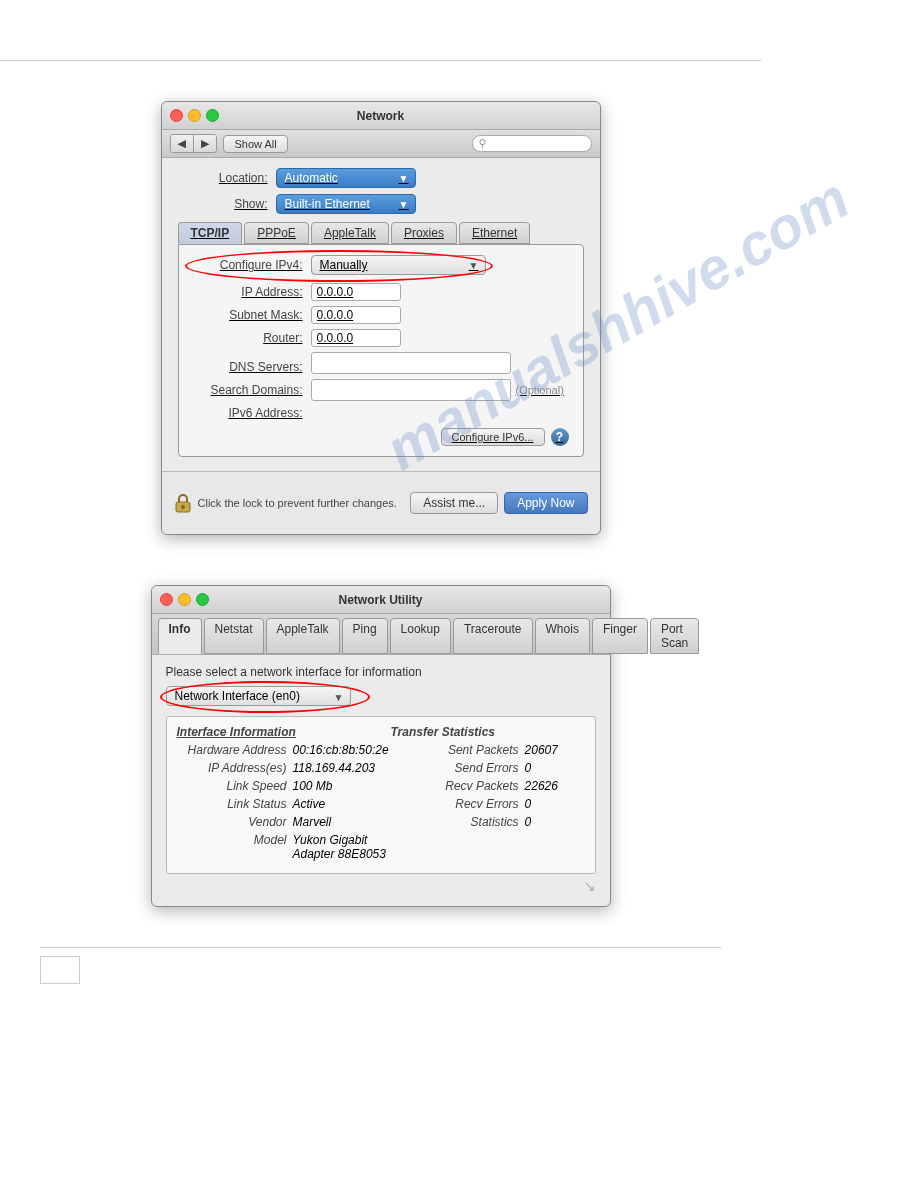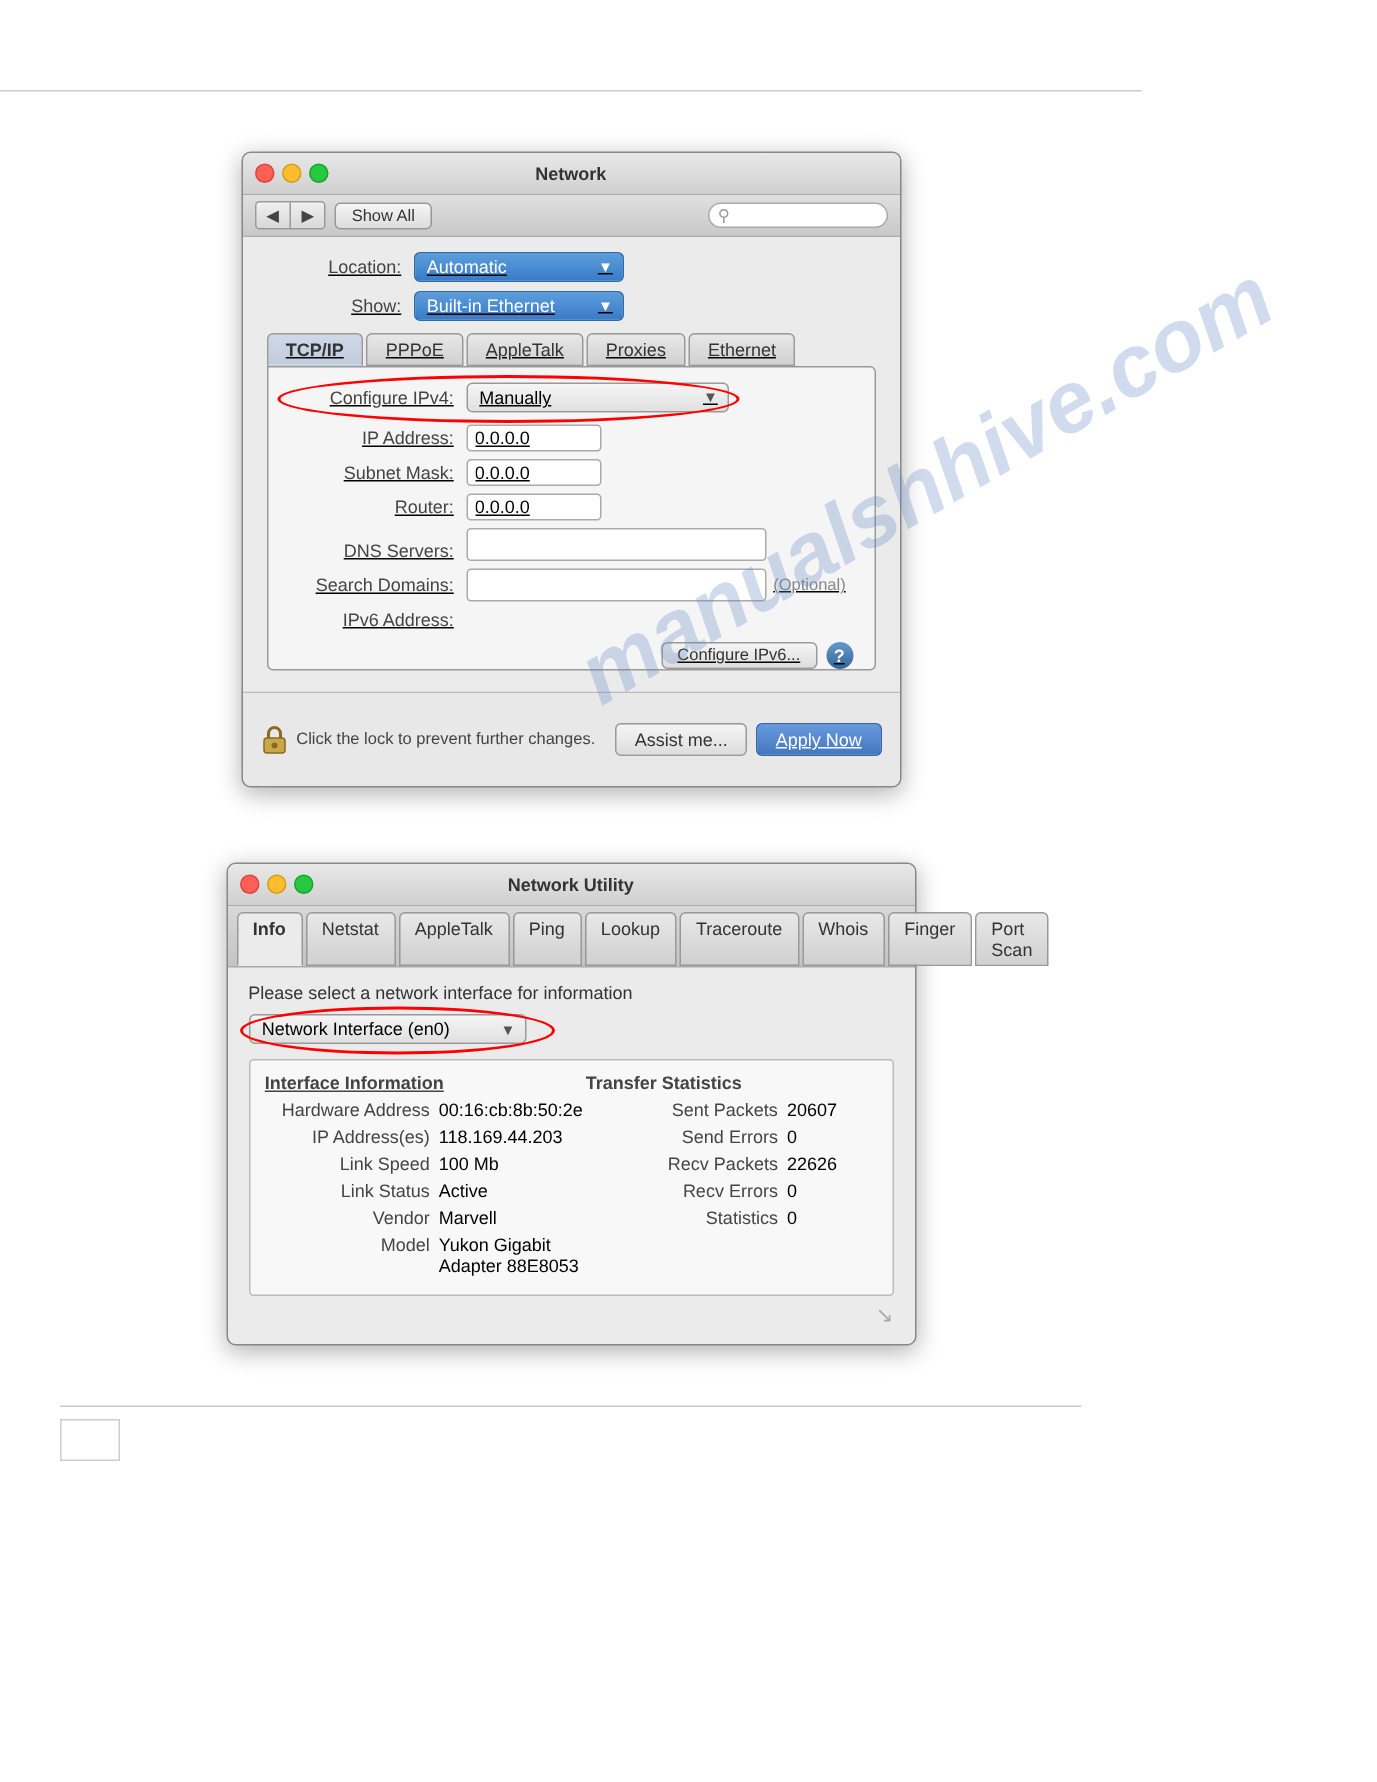--- a/index.html
+++ b/index.html
@@ -196,21 +196,21 @@
     .tab.active {
       background: linear-gradient(to bottom, #d0d8e8, #c0ccdd);
       border-bottom: 1px solid #c0ccdd;
       font-weight: bold;
     }
 
     .tab-content {
       border: 1px solid #999;
       border-radius: 0 4px 4px 4px;
       background: #f5f5f5;
-      padding: 10px 14px 0 14px;
+      padding: 10px 14px 10px 14px;
     }
 
     .configure-row {
       display: flex;
       align-items: center;
       margin-bottom: 8px;
     }
     .configure-label {
       text-align: right;
       min-width: 110px;
@@ -341,21 +341,20 @@
       padding: 3px 12px;
       font-size: 12px;
       cursor: pointer;
       color: #333;
       margin-left: 6px;
     }
     .footer-btn.primary {
       background: linear-gradient(to bottom, #6699dd, #4477bb);
       color: #fff;
       border-color: #3366aa;
-      text-decoration: underline;
     }
 
     
     .utility-window {
       width: 460px;
       background: #ebebeb;
       border: 1px solid #888;
       border-radius: 6px;
       box-shadow: 0 4px 16px rgba(0,0,0,0.3);
       position: relative;
@@ -631,21 +630,21 @@
 
       <div class="iface-row">
         <div class="iface-select">
           <span>Network Interface (en0)</span>
           <span class="field-select-arrow" style="margin-left:auto;">▼</span>
         </div>
 
         <div style="position:absolute; border: 2.5px solid red; border-radius: 50%; top:-5px; left:-6px; width:210px; height:32px; pointer-events:none;"></div>
       </div>
 
-      <div style="border: 1px solid #bbb; border-radius: 3px; background: #f8f8f8; padding: 8px 10px;">
+      <div style="border: 1px solid #bbb; border-radius: 3px; background: #f8f8f8; padding: 8px 10px; font-style: italic;">
 
         <div style="display:flex; gap:20px; margin-bottom:4px;">
           <div style="flex:1;">
             <span style="font-size:12px; font-weight:bold; color:#444; text-decoration:underline;">Interface Information</span>
           </div>
           <div style="flex:1;">
             <span style="font-size:12px; font-weight:bold; color:#444;">Transfer Statistics</span>
           </div>
         </div>
 

